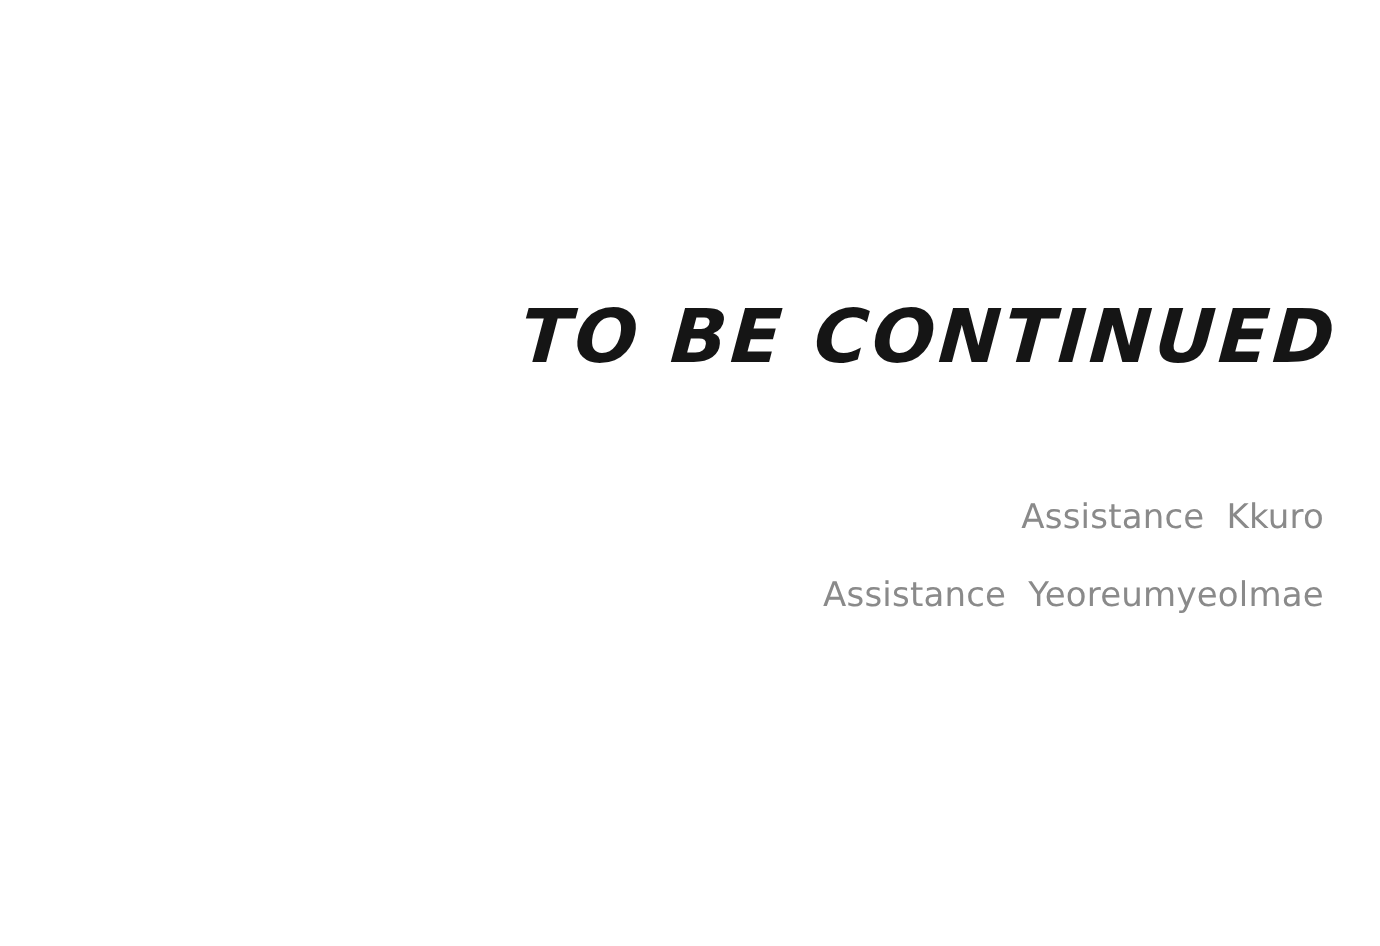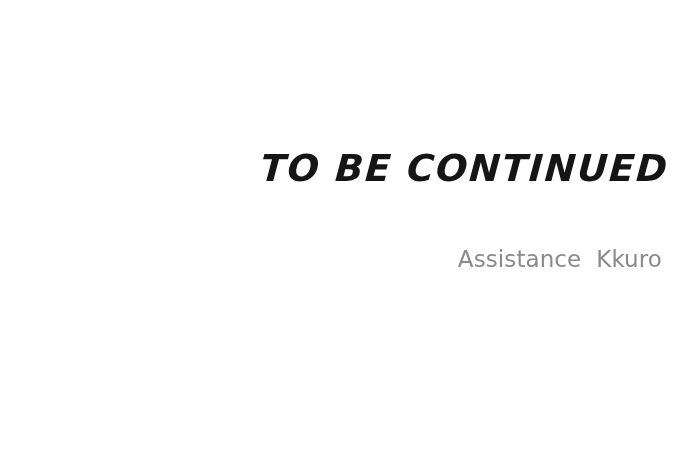--- a/index.html
+++ b/index.html
@@ -49,21 +49,21 @@
   .credits {
     position: absolute;
     left: 0;
     right: 28px;
     top: 240px;
     text-align: right;
   }
 
   .credit-line {
     font-family: "DejaVu Sans", sans-serif;
-    font-size: 23px;
+    font-size: 17px;
     font-weight: 400;
     line-height: 39px;
     color: #8a8a8a;
     white-space: pre;
     letter-spacing: 0.1px;
   }
 
   .credit-spacer {
     height: 24px;
   }
@@ -72,16 +72,17 @@
 <body>
 
 <div id="panel">
 
   <div class="continued-line">
     <span class="continued-text">TO BE CONTINUED</span>
   </div>
 
   <div class="credits">
     <div class="credit-line">Assistance  Kkuro</div>
+    <div class="credit-line">Assistance  Yeoreumyeolmae</div>
     <div class="credit-spacer"></div>
   </div>
 
 </div>
 
 </body></html>

